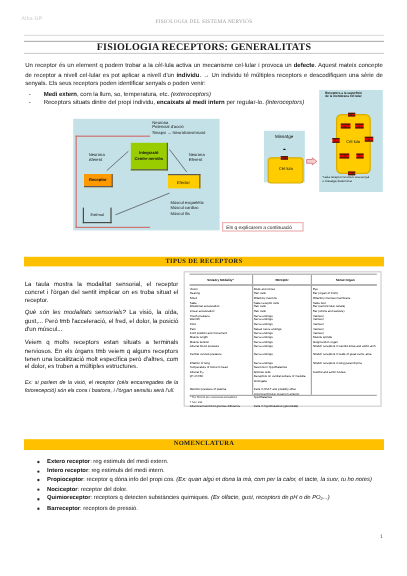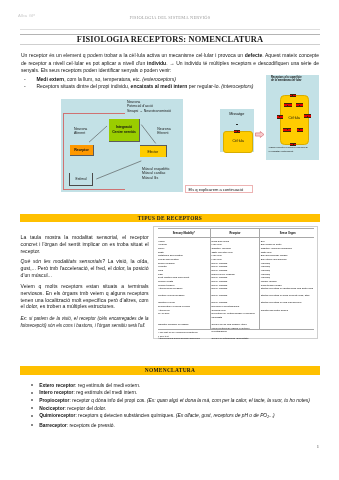--- a/index.html
+++ b/index.html
@@ -82,21 +82,21 @@
 </style>
 </head>
 <body>
 
 <div class="page">
 
   <div class="author">Alba GP</div>
   <div class="course">FISIOLOGIA DEL SISTEMA NERVIÓS</div>
   <div class="rule-top"></div>
   <div class="rule-mid"></div>
-  <div class="doc-title">FISIOLOGIA RECEPTORS: NOMENCLATURA</div>
+  <div class="doc-title">FISIOLOGIA RECEPTORS: GENERALITATS</div>
   <div class="rule-bot"></div>
 
   <div class="para" id="introP" style="left:21px;top:52px;width:298px;">Un receptor és un element q podem trobar a la cèl·lula activa un mecanisme cel·lular i provoca un <b>defecte</b>. Aquest mateix concepte de receptor a nivell cel·lular es pot aplicar a nivell d'un <b>individu</b>. → Un individu té múltiples receptors e descodifiquen una sèrie de senyals. Els seus receptors poden identificar senyals o poden venir:</div>
   <div class="bullets" id="introB" style="left:23.9px;top:75.5px;width:295px;">
       <div class="bul"><b>Medi extern</b>, com la llum, so, temperatura, etc. <i>(exteroceptors)</i></div>
       <div class="bul">Receptors situats dintre del propi individu, <b>encaixats al medi intern</b> per regular-lo. <i>(interoceptors)</i></div>
     </div>
 
   <div class="diag1">
     <div class="d1frame"></div>

